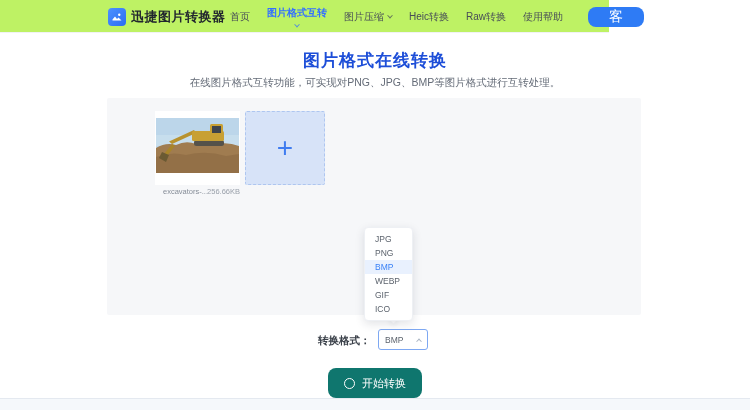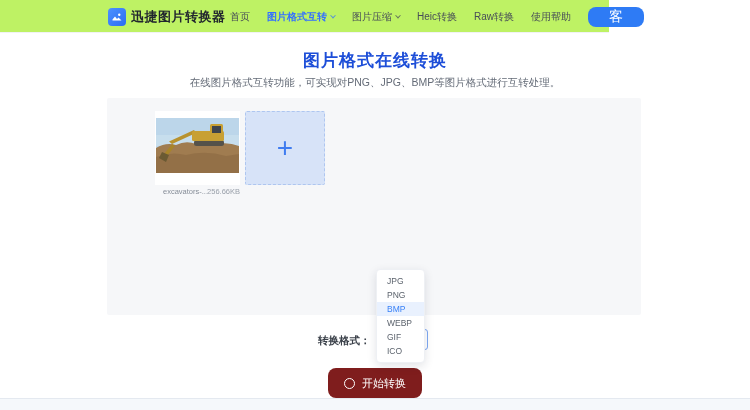--- a/index.html
+++ b/index.html
@@ -13,21 +13,21 @@
   .navbar { position:absolute; top:0; left:0; width:609px; height:33px;
             background:#bef264; border-bottom:1px solid #f1f2f5; z-index:10; }
   .logo { position:absolute; left:108px; top:0; height:33px; display:flex; align-items:center; gap:5px; }
   .logo-icon { width:18px; height:18px; border-radius:4px;
                background:linear-gradient(135deg,#4d92ff,#2a6cf2);
                display:flex; align-items:center; justify-content:center; }
   .brand { font-size:13px; font-weight:bold; color:#21262e; letter-spacing:0.5px; }
 
   .nav-menu { position:absolute; left:230px; top:0; height:33px; display:flex; align-items:center; gap:17px; }
   .nav-item { display:flex; align-items:center; gap:4px; font-size:10px; color:#474d57; cursor:pointer; white-space:nowrap; }
-  .nav-item.active { color:#3370ff; font-weight:bold; }
+  .nav-item.active { color:#3370ff; font-weight:bold;flex-direction:column; }
   .caret-down { width:4px; height:4px; border-right:1.2px solid currentColor; border-bottom:1.2px solid currentColor;
                 transform:rotate(45deg) translate(-1px,-1px); opacity:.75; }
 
   .download-btn { position:absolute; left:588px; top:7px; height:20px; padding:0 21px;
                   background:#2e7bf5; color:#fff; font-size:14px; border:none; border-radius:8px;
                   display:flex; align-items:center; cursor:pointer; }
 
   
   .hero-title { position:absolute; top:49px; left:0; width:750px; text-align:center;
                 font-size:17px; font-weight:bold; color:#1d4ed8; letter-spacing:1px; }
@@ -43,41 +43,41 @@
                   display:flex; justify-content:space-between; align-items:center; }
   .file-name { font-size:7.5px; color:#868d98; max-width:48px; overflow:hidden; white-space:nowrap;margin-left:8px; }
   .file-size { font-size:7.5px; color:#9aa1ab; }
 
   .add-tile { position:absolute; left:138px; top:13px; width:80px; height:74px;
               background:#d7e3f8; border:1px dashed #aec6f0; border-radius:2px;
               display:flex; align-items:center; justify-content:center;
               font-size:28px; font-weight:300; color:#3f7cf0; cursor:pointer; line-height:1; }
 
   
-  .dropdown { position:absolute; left:376px; top:227px; width:49px; background:#fff;
+  .dropdown { position:absolute; left:364px; top:227px; width:49px; background:#fff;
               border:1px solid #eef0f4; border-radius:4px; padding:4px 0;
-              box-shadow:0 3px 10px rgba(30,40,60,.13); z-index:6;margin-top:42px; }
+              box-shadow:0 3px 10px rgba(30,40,60,.13); z-index:6; }
   .dropdown-option { height:14px; line-height:14px; padding-left:10px; font-size:8.5px; color:#5c636d; cursor:pointer; }
   .dropdown-option.active { background:#e9f1fe; color:#3a82f7; }
   .dropdown-arrow { position:absolute; left:390px; top:315px; width:7px; height:7px; background:#fff;
                     transform:rotate(45deg); box-shadow:2px 2px 5px rgba(30,40,60,.07); z-index:5; }
 
   
   .format-label { position:absolute; left:318px; top:334px; font-size:10.5px; font-weight:bold; color:#3a4049; }
   .format-select { position:absolute; left:378px; top:329px; width:50px; height:21px;
                    background:#fff; border:1px solid #7ea8f2; border-radius:3px;
                    display:flex; align-items:center; justify-content:space-between;
                    padding:0 6px; cursor:pointer; }
   .format-select .value { font-size:8.5px; color:#5c636d; }
   .caret-up { width:4px; height:4px; border-right:1.2px solid #aab4c2; border-bottom:1.2px solid #aab4c2;
               transform:rotate(-135deg) translate(-1px,-1px); }
 
   
   .convert-btn { position:absolute; left:328px; top:368px; width:94px; height:30px;
-                 background:#7f1d1d; border:none; border-radius:8px; color:#fff; font-size:11px;
+                 background:#0f766e; border:none; border-radius:8px; color:#fff; font-size:11px;
                  display:flex; align-items:center; justify-content:center; gap:7px; cursor:pointer; }
   .spinner-circle { width:11px; height:11px; border:1.5px solid #fff; border-radius:50%; display:inline-block; }
 
   
   .footer-strip { position:absolute; left:0; top:398px; width:750px; height:12px;
                   background:#f5f8fb; border-top:1px solid #e4e9f0; }
 </style>
 </head>
 <body>
 

